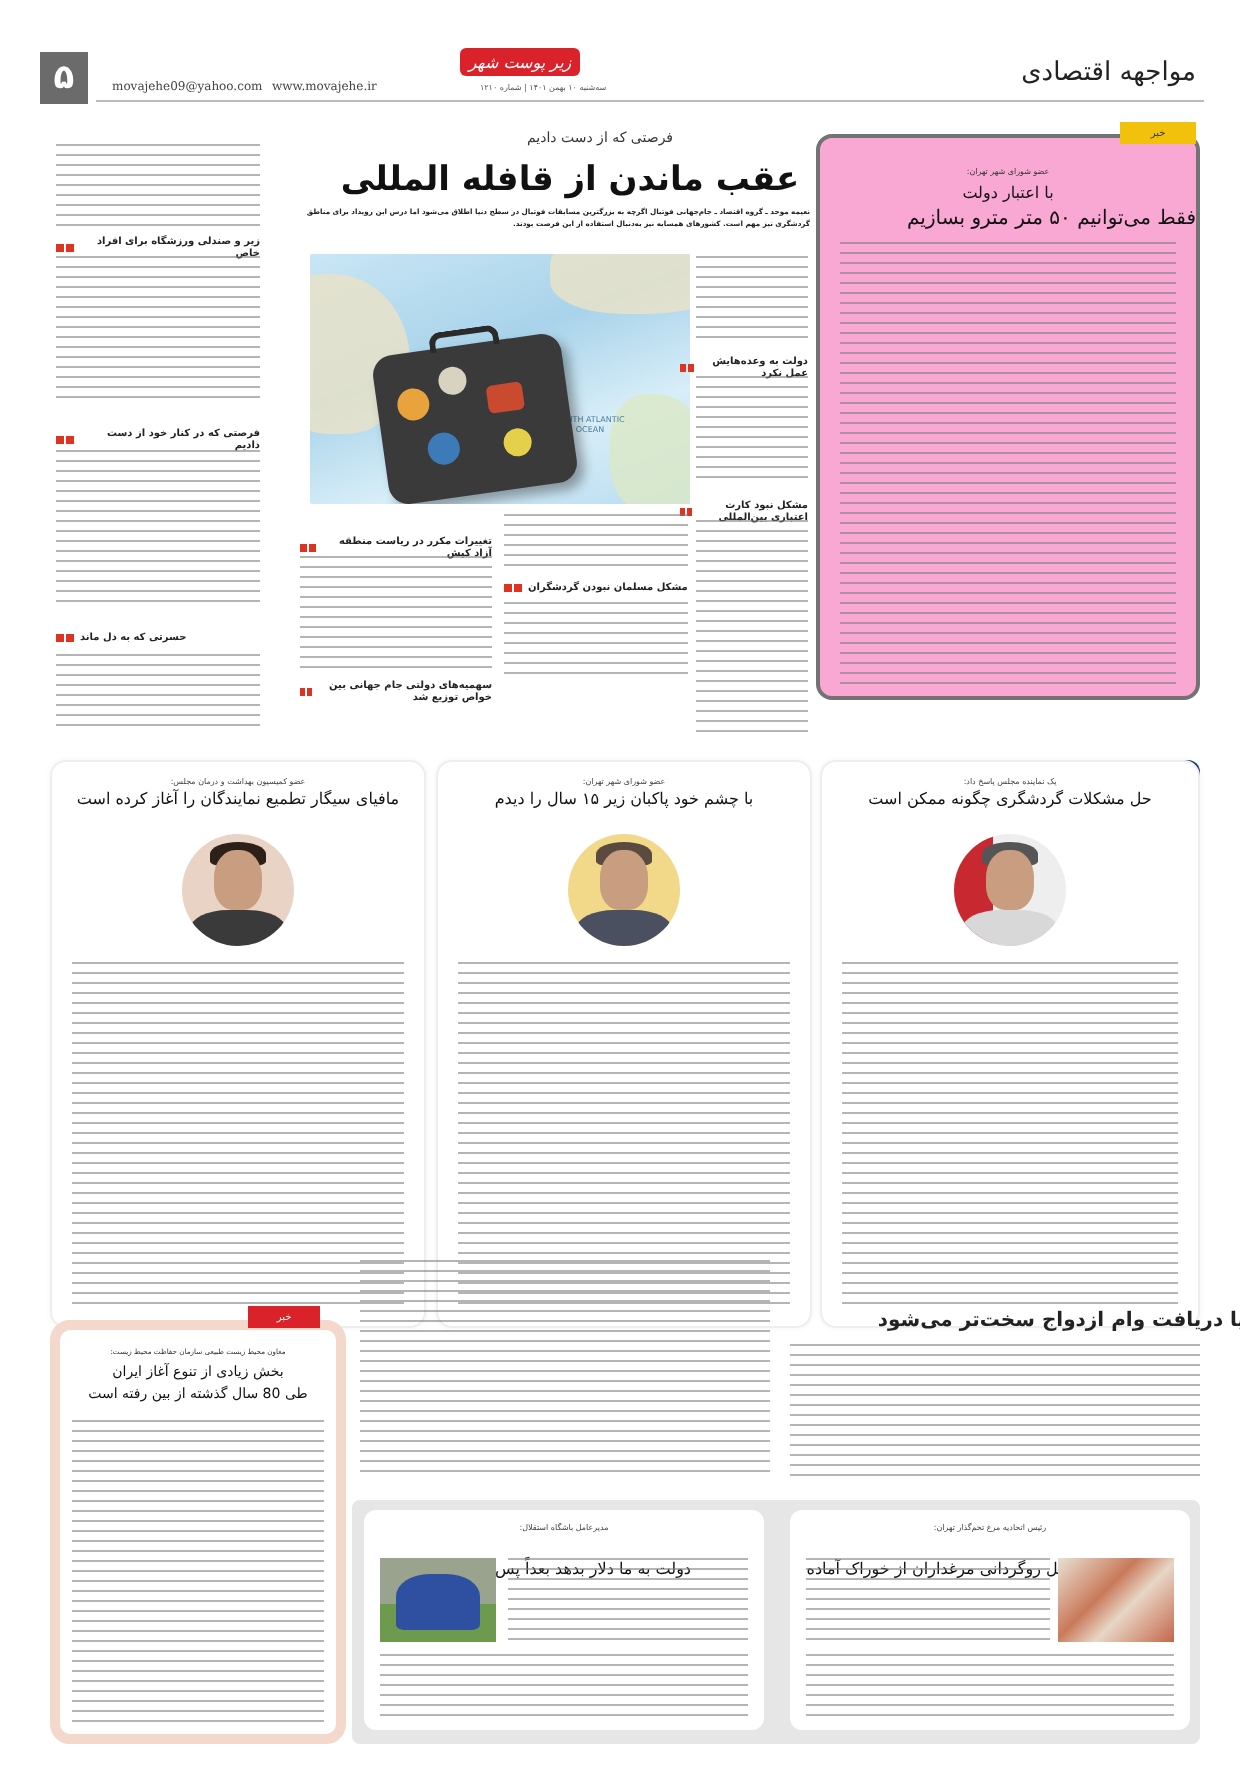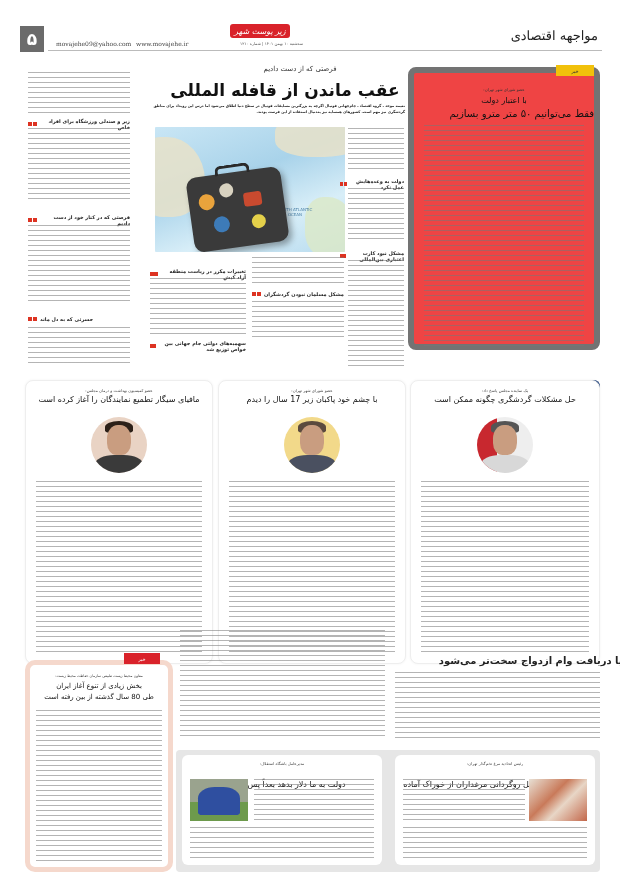--- a/index.html
+++ b/index.html
@@ -14,21 +14,21 @@
   .hdr-email { position: absolute; left: 36px; top: 18px; font-size: 6px; color: #444; font-family: "DejaVu Serif", serif; }
   .hdr-site { position: absolute; left: 116px; top: 18px; font-size: 6px; color: #444; font-family: "DejaVu Serif", serif; }
   .hdr-date { position: absolute; left: 220px; top: 19px; font-size: 4px; color: #555; direction: rtl; }
   .hdr-logo { position: absolute; left: 210px; top: 2px; width: 60px; height: 14px; background: #d9222a; border-radius: 3px; color: #fff; font-size: 8px; font-style: italic; display: flex; align-items: center; justify-content: center; }
   .hdr-section { position: absolute; right: 4px; top: 6px; font-size: 13px; font-family: "DejaVu Serif", serif; color: #222; direction: rtl; }
   .lines { background: repeating-linear-gradient(to bottom, #777 0 1px, transparent 1px 5px); opacity: 0.55; }
   .sub-h { font-size: 5px; font-weight: bold; direction: rtl; text-align: right; color: #222; display: flex; align-items: center; justify-content: flex-end; gap: 3px; }
   .bullet { display: inline-block; width: 9px; height: 4px; background: linear-gradient(to right, #d32 0 45%, transparent 45% 55%, #d32 55%); }
 
   
-  #news-box { left: 408px; top: 67px; width: 192px; height: 283px; background: #ef4444; border: 6px solid #737373; border-radius: 8px; }
+  #news-box { left: 408px; top: 67px; width: 192px; height: 283px; background: #f9a8d4; border: 2px solid #737373; border-radius: 8px; }
   .news-tag { position: absolute; right: 0; top: -8px; width: 38px; height: 11px; background: #f1c10b; color: #333; font-size: 5px; display: flex; align-items: center; justify-content: center; }
   .kicker { font-size: 4px; color: #333; direction: rtl; text-align: center; }
 
   
   #main-kicker { left: 200px; top: 65px; width: 200px; font-size: 7px; text-align: center; direction: rtl; color: #333; }
   #main-title { left: 160px; top: 80px; width: 250px; font-size: 17px; font-weight: bold; text-align: center; direction: rtl; color: #111; font-family: "DejaVu Sans", sans-serif; }
   #lead { left: 150px; top: 104px; width: 255px; height: 22px; font-size: 3.6px; line-height: 5.5px; direction: rtl; text-align: right; color: #222; font-weight: bold; }
   #photo { left: 155px; top: 127px; width: 190px; height: 125px; background: linear-gradient(160deg, #c9e6f5 0%, #a9d3ea 40%, #d8eef8 70%, #b9dcef 100%); overflow: hidden; border-radius: 1px; }
   .continent { position: absolute; background: #e7e2c9; border-radius: 40% 60% 50% 45%; opacity: 0.85; }
   .suitcase { position: absolute; left: 35px; top: 45px; width: 95px; height: 75px; background: #3a3a3a; border-radius: 10px; transform: rotate(-8deg); box-shadow: 3px 4px 6px rgba(0,0,0,0.35); }
@@ -149,21 +149,21 @@
   <div class="op-photo" style="background:linear-gradient(90deg,#c8282f 0 35%, #eee 35%);">
     <div class="hair" style="background:#555;"></div>
     <div class="face"></div>
     <div class="suit" style="background:#d8d8d8;"></div>
   </div>
   <div class="op-text lines"></div>
 </div>
 
 <div class="op-card" style="left:218px; width:188px;">
   <div class="op-kicker">عضو شورای شهر تهران:</div>
-  <div class="op-title">با چشم خود پاکبان زیر 17 سال را دیدم</div>
+  <div class="op-title">با چشم خود پاکبان زیر ۱۵ سال را دیدم</div>
   <div class="op-photo" style="background:#f2d98a;">
     <div class="hair" style="background:#5b4a3e;"></div>
     <div class="face"></div>
     <div class="suit"></div>
   </div>
   <div class="op-text lines"></div>
 </div>
 
 <div class="op-card" style="left:25px; width:188px;">
   <div class="op-kicker">عضو کمیسیون بهداشت و درمان مجلس:</div>

